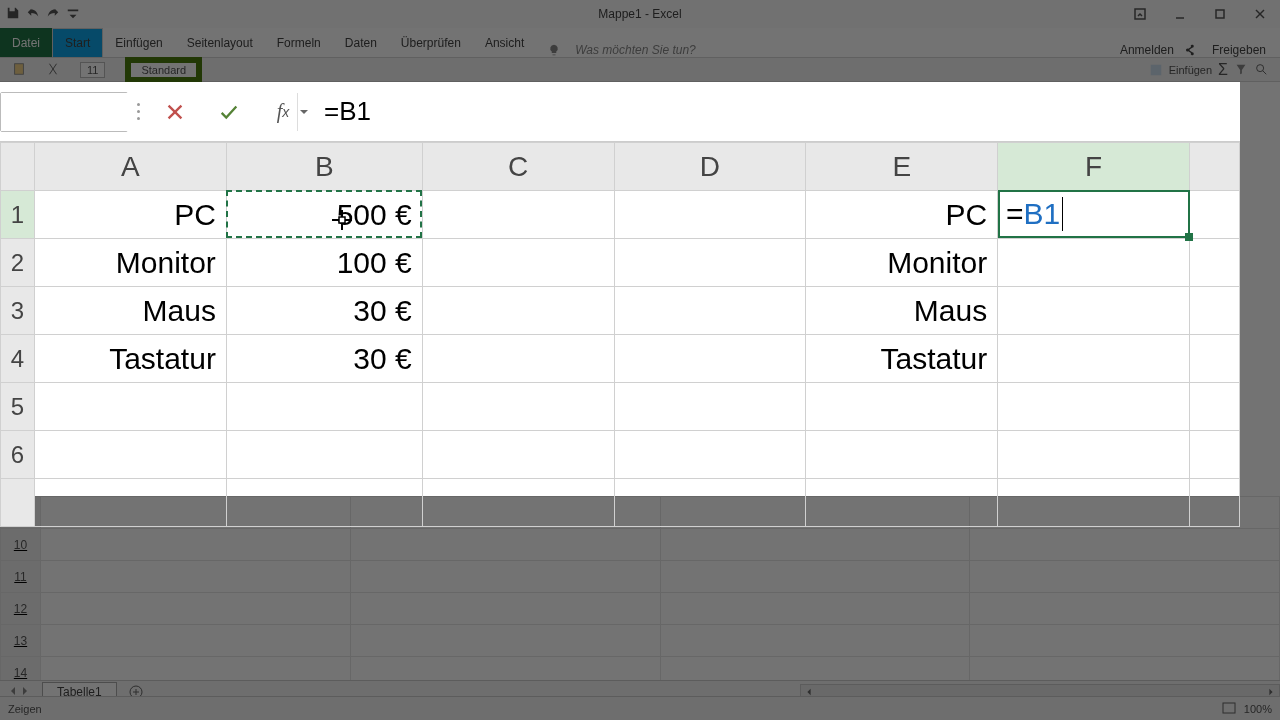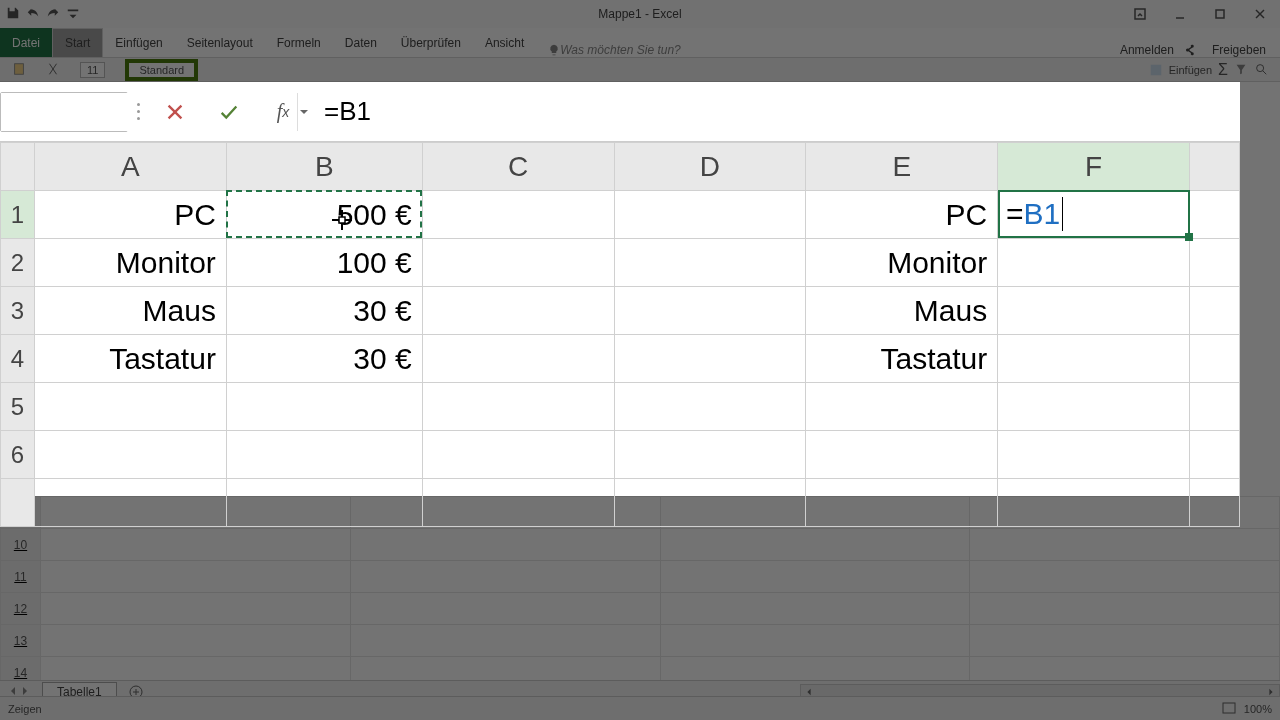--- a/index.html
+++ b/index.html
@@ -14,22 +14,22 @@
 .titlebar .qat svg { width:14px; height:14px; fill:#555; }
 .titlebar .title { position:absolute; left:50%; transform:translateX(-50%); color:#444; font-size:12px; }
 .titlebar .winbtns { position:absolute; right:0; top:0; display:flex; }
 .titlebar .winbtns div { width:40px; height:28px; display:flex; align-items:center; justify-content:center; }
 .titlebar .winbtns svg { width:12px; height:12px; stroke:#555; fill:none; stroke-width:1.5; }
 
 
 .ribbon-tabs { height: 30px; background: #fff; display:flex; align-items:flex-end; font-size:12px; color:#444; border-bottom:1px solid #d4d4d4; }
 .ribbon-tabs .tab { padding: 4px 12px; height:100%; display:flex; align-items:center; cursor:pointer;margin-top:39px; }
 .ribbon-tabs .tab.file { background:#217346; color:#fff; }
-.ribbon-tabs .tab.active { background:#a3a3a3; border:1px solid #d4d4d4; border-bottom:none; }
-.ribbon-tabs .tellme { display:flex; align-items:center; gap:0; color:#888; font-style:italic; padding:0 12px; }
+.ribbon-tabs .tab.active { background:#0ea5e9; border:1px solid #d4d4d4; border-bottom:none; }
+.ribbon-tabs .tellme { display:flex; align-items:center; gap:15px; color:#888; font-style:italic; padding:0 12px; }
 .ribbon-tabs .tellme svg { width:12px; height:12px; fill:#888; }
 .ribbon-tabs .right { margin-left:auto; display:flex; align-items:center; gap:10px; padding-right:14px; }
 .ribbon-tabs .right .share { display:flex; align-items:center; gap:16px; }
 
 
 .ribbon-body { height: 24px; background:#f3f3f3; border-bottom:1px solid #d4d4d4; display:flex; align-items:center; font-size:11px; color:#555; padding:0 12px; gap:20px; }
 .ribbon-body svg { width:14px; height:14px; fill:#555; }
 
 
 .overlay { position:absolute; left:0; top:82px; width:1240px; height:414px; background:#fff; z-index:10; box-shadow: 0 0 0 0 rgba(0,0,0,0); }
@@ -170,21 +170,21 @@
 </div>
 
 <div class="ribbon-body">
   <span><svg viewBox="0 0 16 16">
         <rect x="3" y="2" width="10" height="12" fill="#f3d38b" stroke="#888"></rect>
       </svg></span>
   <span><svg viewBox="0 0 16 16">
         <path d="M4 2l8 12M12 2L4 14" stroke="#555" fill="none"></path>
       </svg></span>
   <span style="border:1px solid #bbb;padding:1px 6px;background:#fff;">11</span>
-  <span style="border:4px solid #4d7c0f;padding:1px 10px;background:#fff;">Standard</span>
+  <span style="border:6px solid #4d7c0f;padding:1px 10px;background:#fff;">Standard</span>
   <span style="margin-left:auto;display:flex;gap:6px;align-items:center;">
     <svg viewBox="0 0 16 16" width="14" height="14">
         <rect x="2" y="2" width="12" height="12" fill="#cde"></rect>
       </svg>
     <span>Einfügen</span>
     <span style="font-size:16px;">Σ</span>
     <span><svg viewBox="0 0 16 16">
           <path d="M3 3h10L9 9v4l-2 1V9z" fill="#888"></path>
         </svg></span>
     <span><svg viewBox="0 0 16 16">

